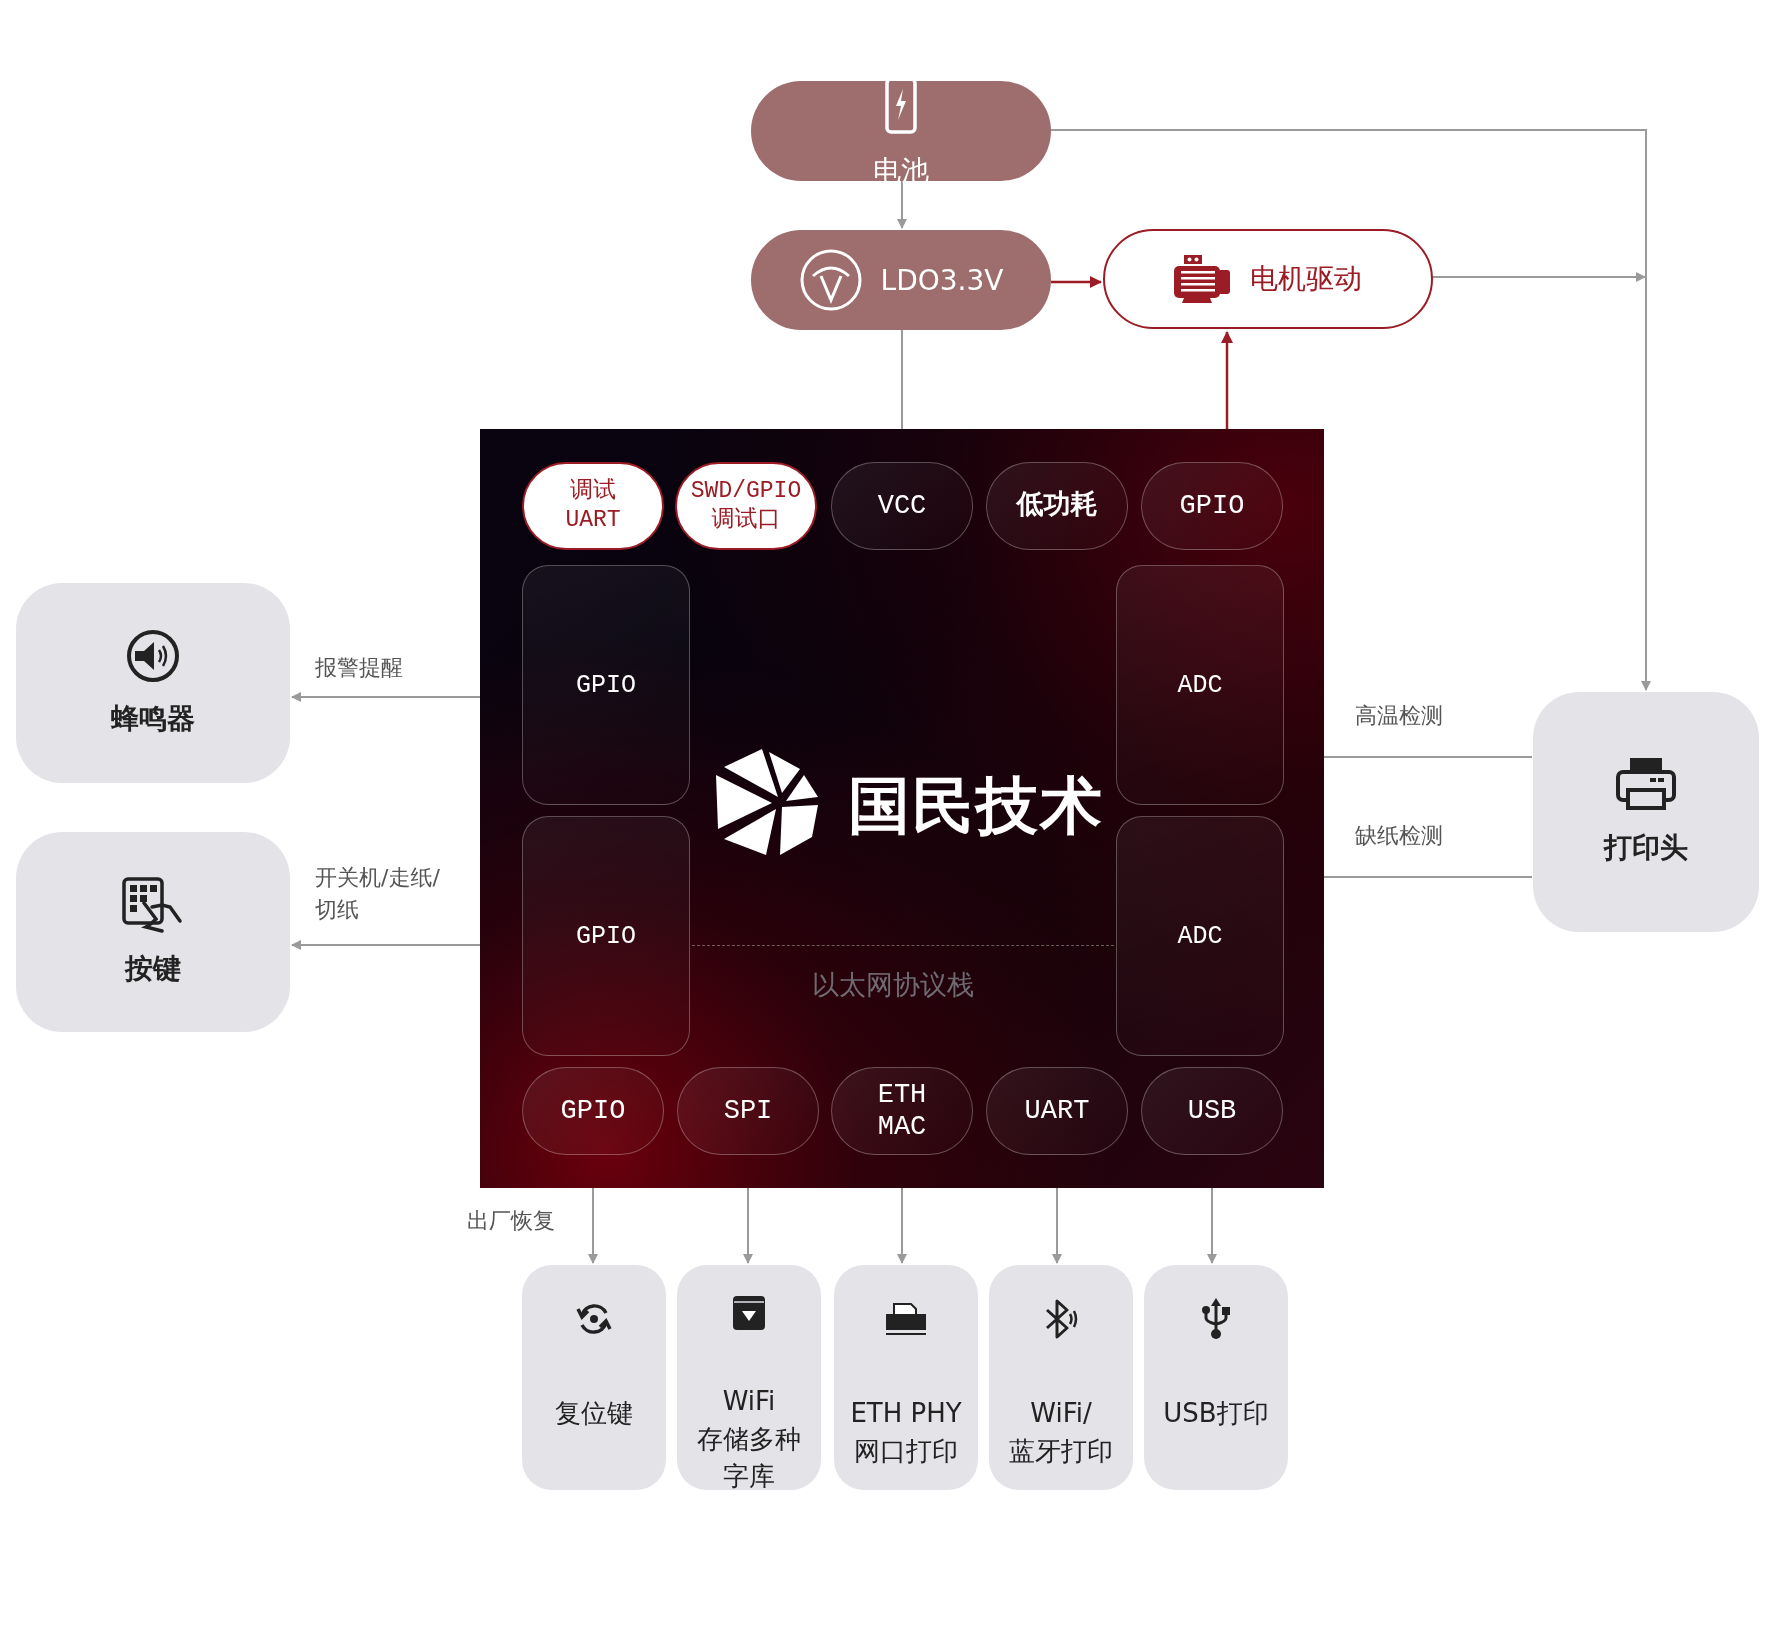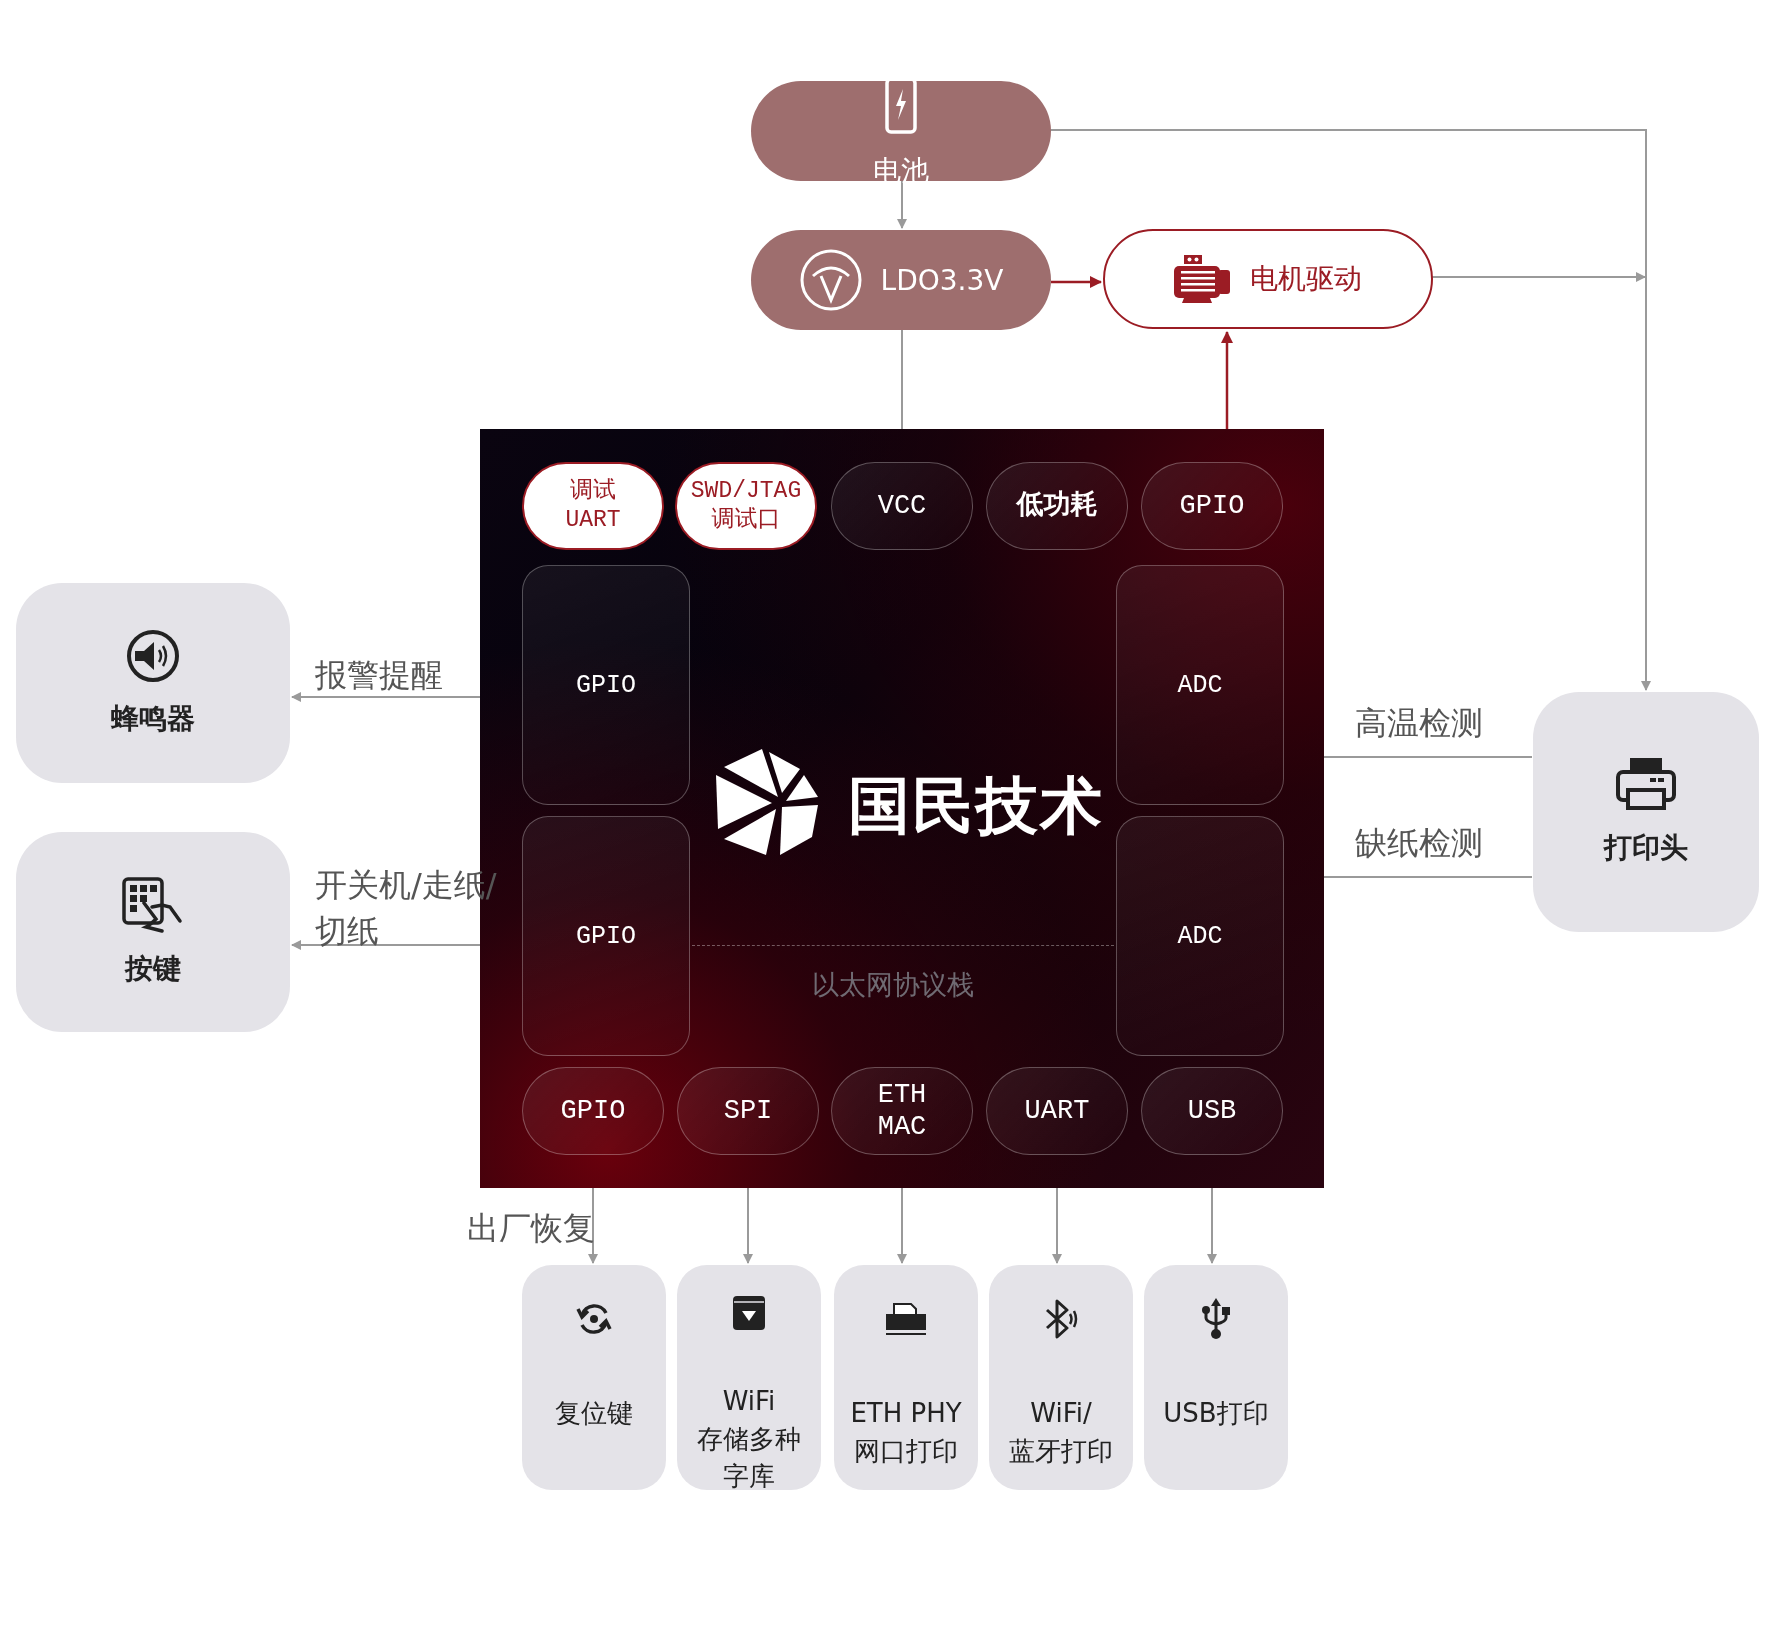--- a/index.html
+++ b/index.html
@@ -54,21 +54,21 @@
     display: flex; flex-direction: column; align-items: center; justify-content: center; gap: 10px;
     font-size: 28px;
   }
   .bbox {
     position: absolute; top: 1265px; width: 144px; height: 225px; background: #e4e3e8; border-radius: 30px;
     display: flex; flex-direction: column; align-items: center; padding-top: 30px; box-sizing: border-box;
     color: #222; font-size: 26px; text-align: center; line-height: 1.45; gap: 40px;
   }
   .bbox .ic { height: 48px; display: flex; align-items: center; justify-content: center; margin-bottom: 12px; }
   .bbox .lbl { white-space: pre-line; }
-  .elabel { position: absolute; color: #555; font-size: 32px; line-height: 1.45; white-space: pre-line; }
+  .elabel { position: absolute; color: #555; font-size: 22px; line-height: 1.45; white-space: pre-line; }
 </style>
 </head>
 <body>
 
 <svg class="wires" viewBox="0 0 1780 1626">
   <defs>
     <marker id="ag" markerWidth="10" markerHeight="10" refX="9" refY="5" orient="auto" markerUnits="userSpaceOnUse">
       <path d="M0,0 L10,5 L0,10 z" fill="#9a9a9a"></path>
     </marker>
     <marker id="ar" markerWidth="12" markerHeight="12" refX="11" refY="6" orient="auto" markerUnits="userSpaceOnUse">
@@ -165,21 +165,21 @@
 <div class="chip">
 
   <div class="cpill debug" style="left:42px;top:33px;">
     <div>
         <div>调试</div>
         <div>UART</div>
       </div>
   </div>
   <div class="cpill debug" style="left:195px;top:33px;">
     <div>
-        <div>SWD/JTAG</div>
+        <div>SWD/GPIO</div>
         <div>调试口</div>
       </div>
   </div>
   <div class="cpill" style="left:351px;top:33px;">
     <span>VCC</span>
   </div>
   <div class="cpill" style="left:506px;top:33px;font-weight:bold;">
     <span>低功耗</span>
   </div>
   <div class="cpill" style="left:661px;top:33px;">

